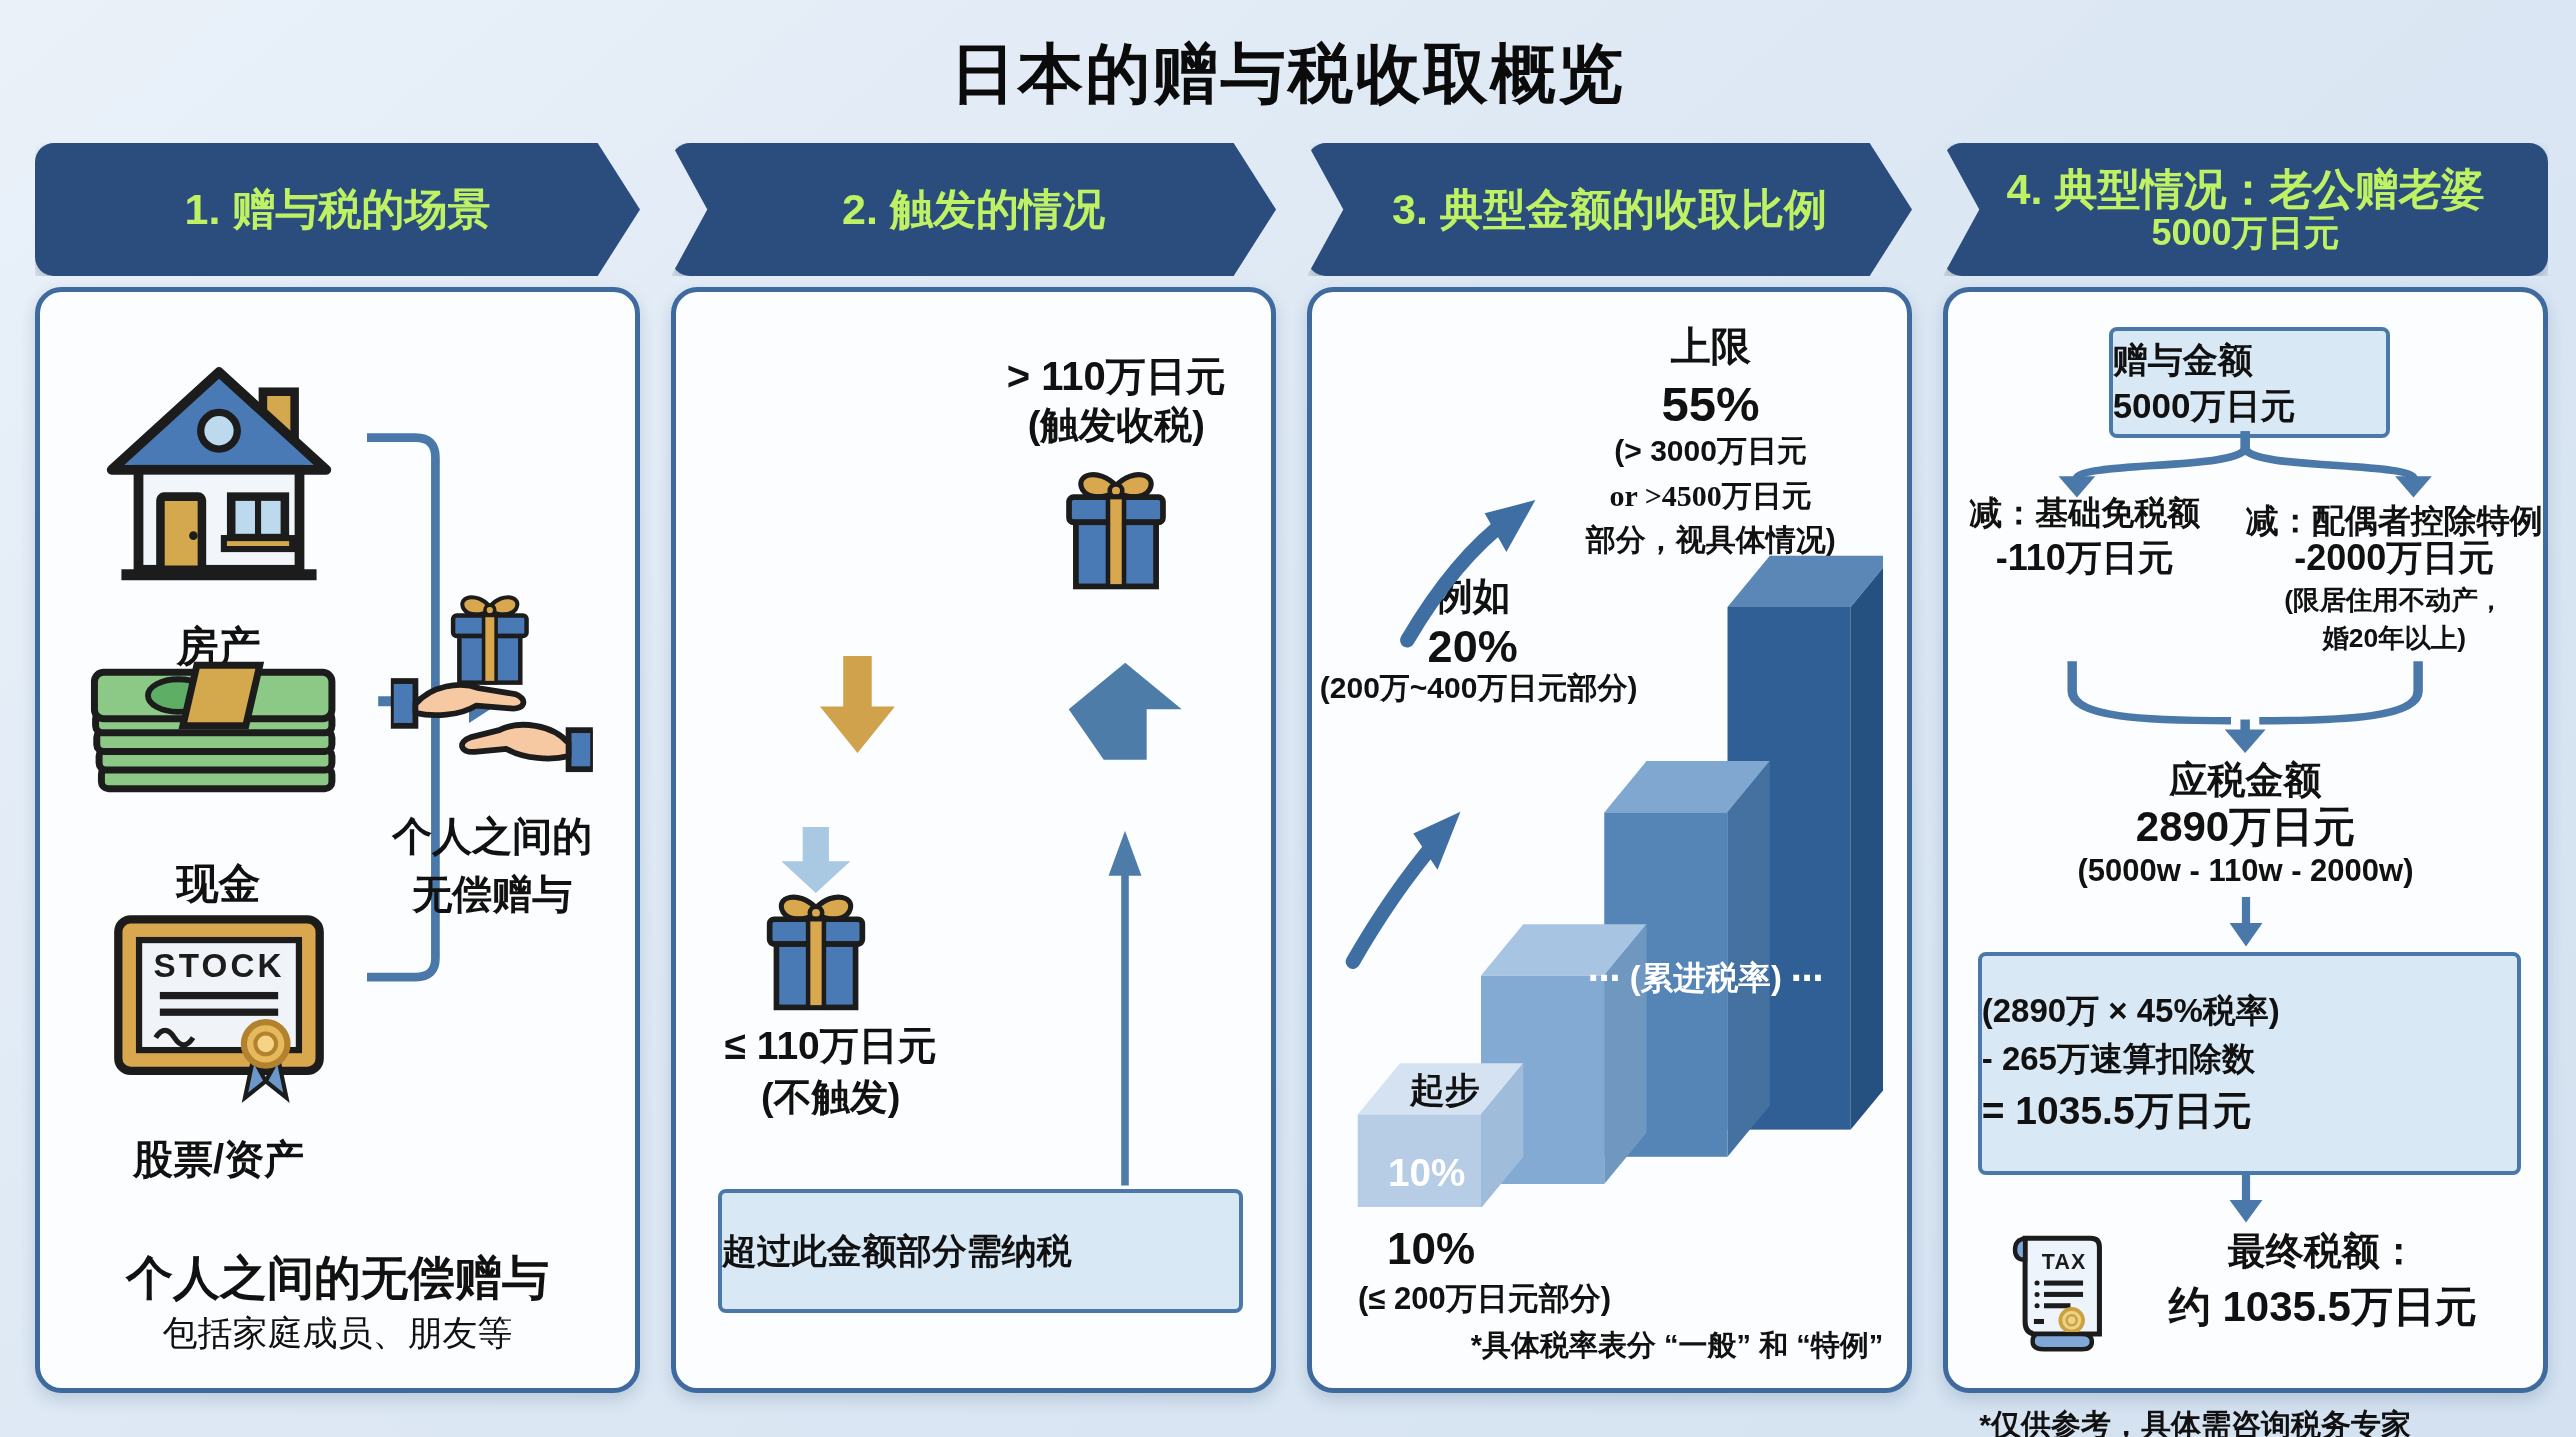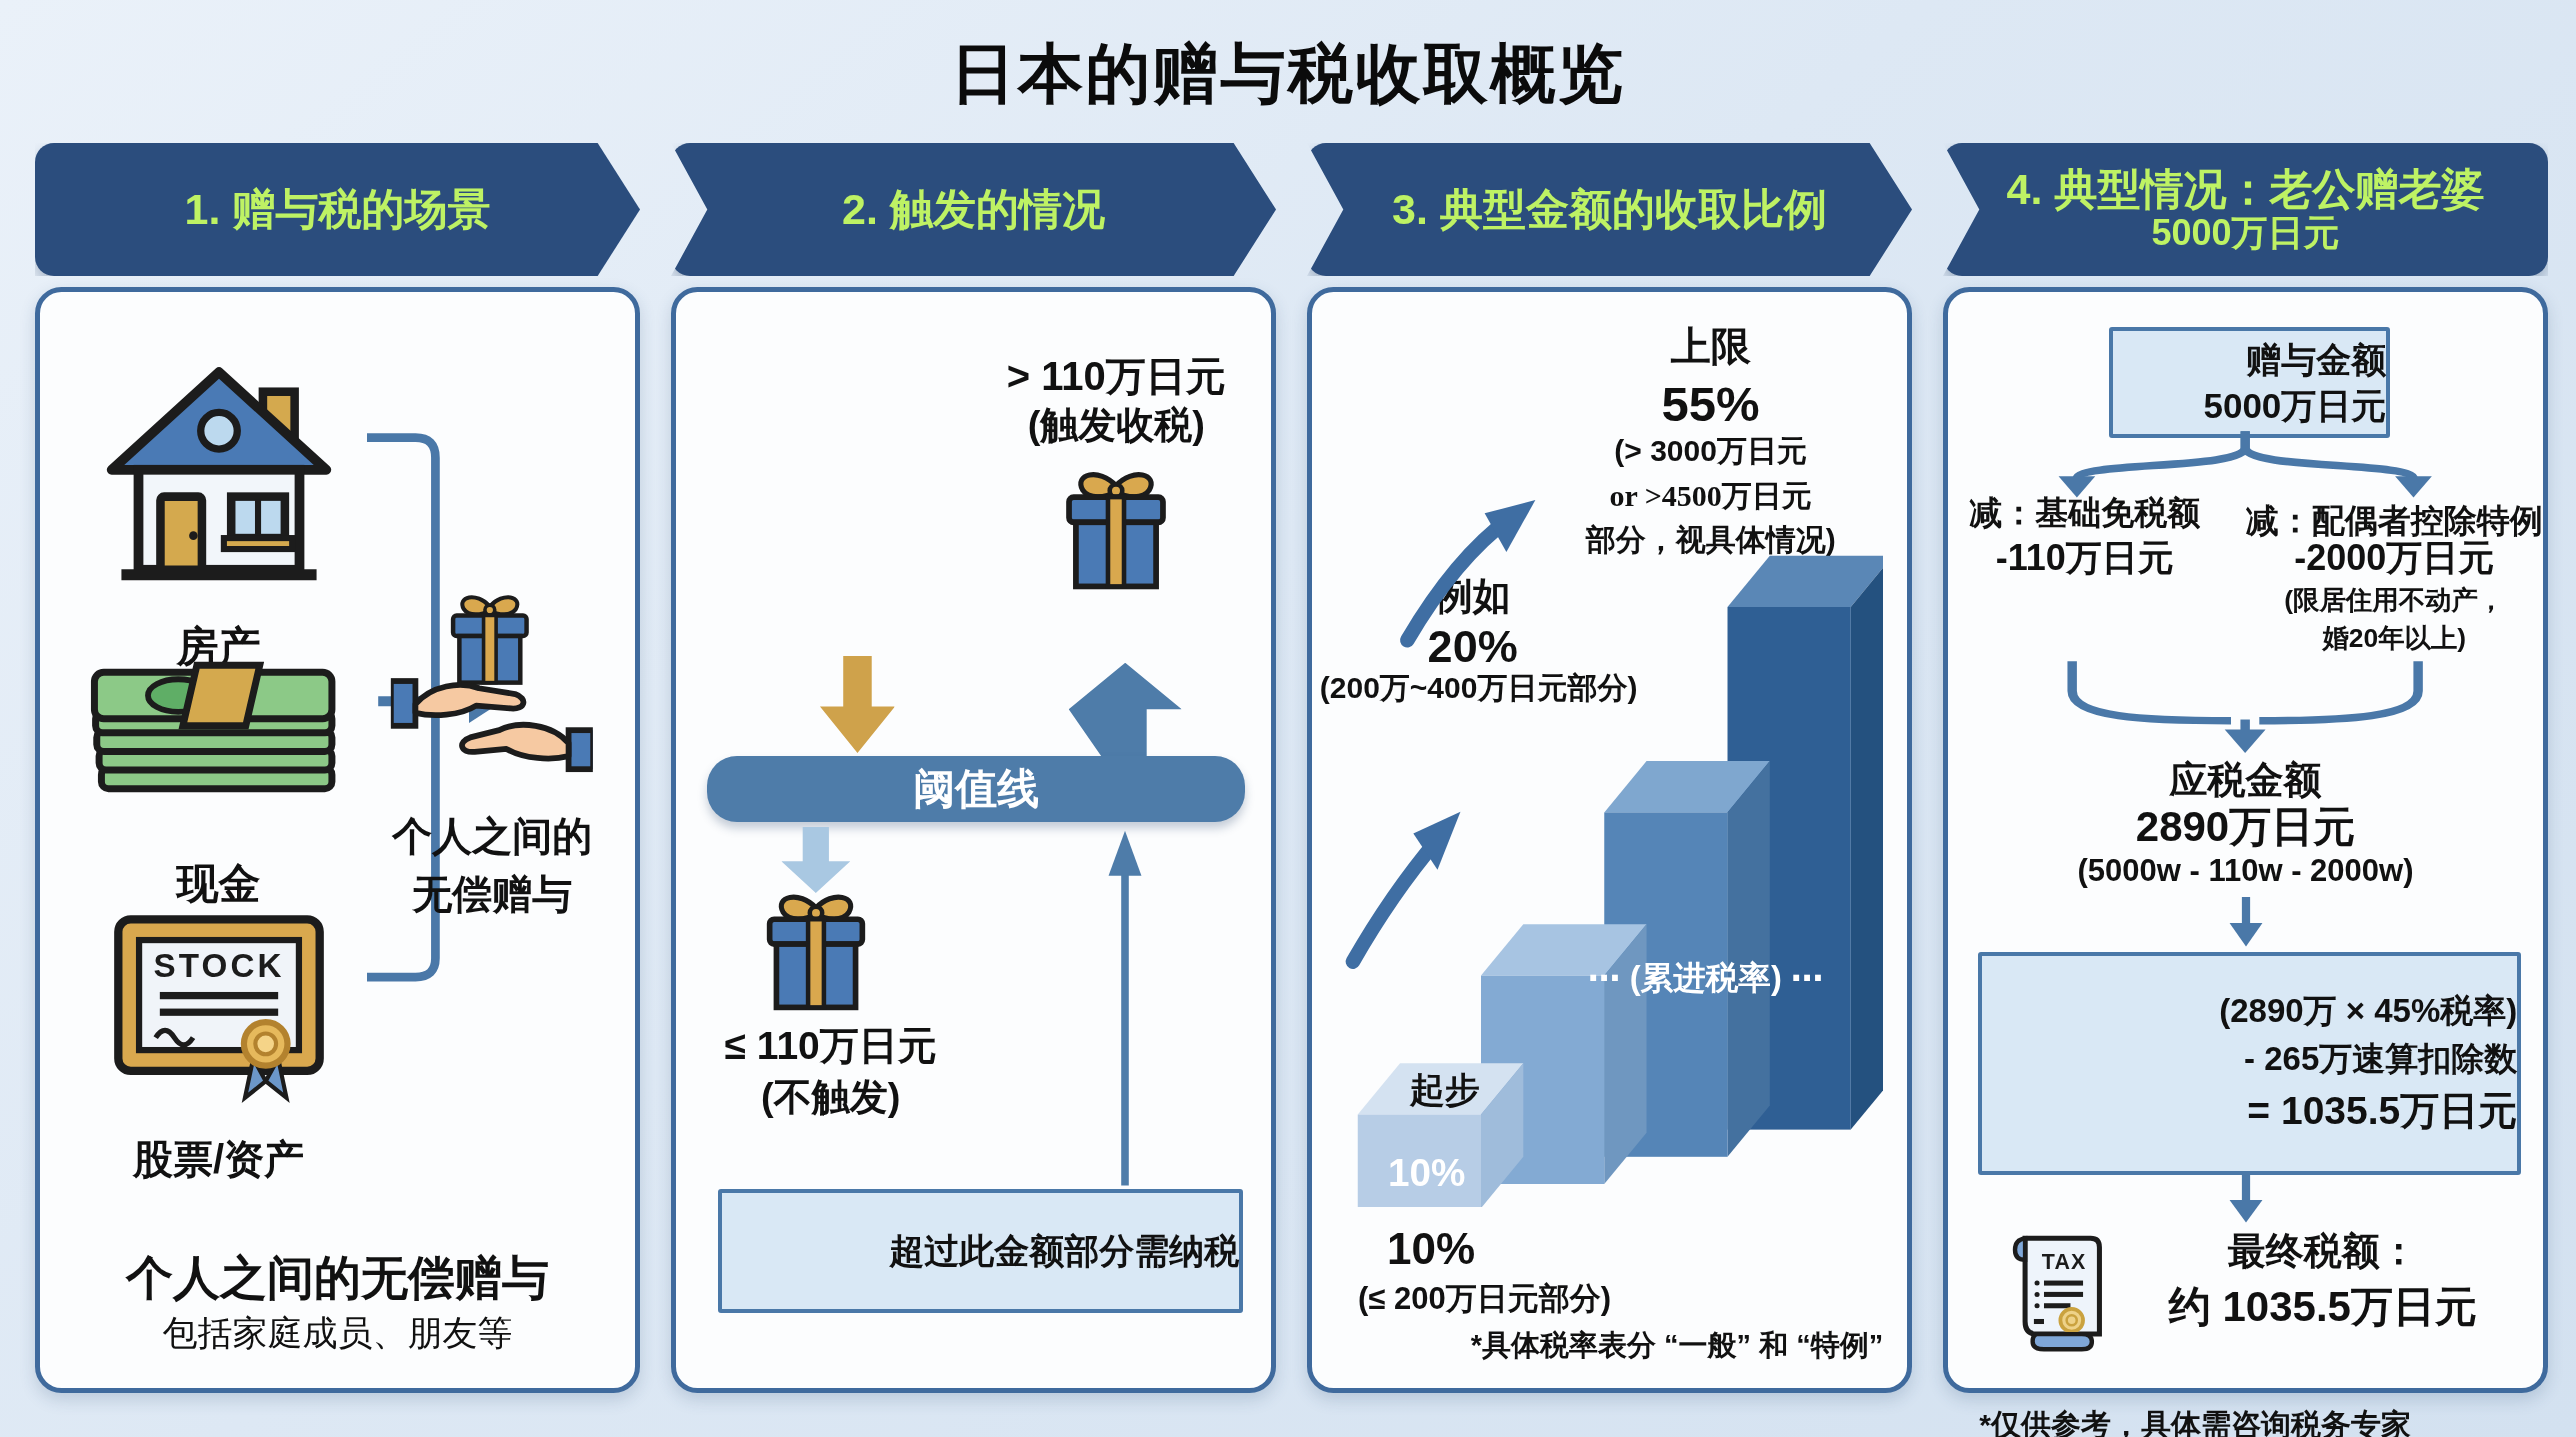--- a/index.html
+++ b/index.html
@@ -21,22 +21,22 @@
   .phead .h2{font-size:36px;}
   .pbody{flex:1;margin-top:11.3px;background:#fcfdfe;border:5px solid #3f6a9d;
          border-radius:26.4px;position:relative;box-shadow:0 6.3px 16.4px rgba(40,70,110,.18);}
   .t{position:absolute;font-weight:bold;color:#111;text-align:center;
      transform:translateX(-50%);white-space:nowrap;line-height:1.15;}
   .ic{position:absolute;transform:translateX(-50%);}
   .ic svg{width:100%;height:100%;}
   .yellow-box{position:absolute;background:#f9efcf;border:4.4px solid #c9a24a;border-radius:16.4px;
               display:flex;flex-direction:column;align-items:center;justify-content:center;
               font-weight:bold;font-size:35px;line-height:1.35;box-shadow:0 5px 8.8px rgba(120,90,20,.2);}
-  .blue-box{position:absolute;background:#d9e8f5;border:4.4px solid #4a78a8;border-radius:3px;
-            display:flex;flex-direction:column;align-items:flex-end;justify-content:center;
+  .blue-box{position:absolute;background:#d9e8f5;border:4.4px solid #4a78a8;border-radius:8px;
+            display:flex;flex-direction:column;align-items:flex-start;justify-content:center;
             font-weight:bold;font-size:35px;line-height:1.3;}
   .bar{position:absolute;background:#4e7ca9;border-radius:30px;display:flex;align-items:center;
        justify-content:center;color:#fff;font-weight:bold;font-size:42px;
        box-shadow:0 6.3px 10px rgba(30,60,100,.25);}
   .arr{position:absolute;transform:translateX(-50%);}
   .arr-down-gold{clip-path:polygon(31% 0,69% 0,69% 52%,100% 52%,50% 100%,0 52%,31% 52%);background:#cfa24b;}
   .arr-up-blue{clip-path:polygon(50% 0,100% 48%,69% 48%,69% 100%,31% 100%,0 48%);background:#4e7ca9;}
   .arr-down-lblue{clip-path:polygon(31% 0,69% 0,69% 52%,100% 52%,50% 100%,0 52%,31% 52%);background:#a9c8e2;}
   .footer{position:absolute;top:1405px;right:165px;font-size:30px;font-weight:bold;color:#111;}
 </style>
@@ -145,23 +145,20 @@
             <rect x="18" y="56" width="164" height="44" rx="8" fill="#4a7ab5" stroke="#1c1c1c" stroke-width="10"></rect>
             <rect x="30" y="100" width="140" height="112" fill="#4a7ab5" stroke="#1c1c1c" stroke-width="10"></rect>
             <rect x="86" y="56" width="28" height="156" fill="#d9a84e" stroke="#1c1c1c" stroke-width="8"></rect>
           </svg>
         </div>
 
 
         <div class="arr arr-down-gold" style="left:30.5%;top:33.2%;width:75px;height:97px;"></div>
         <div class="arr arr-up-blue" style="left:75.5%;top:33.8%;width:113px;height:97px;"></div>
 
-        <div class="bar" style="left:5.2%;top:42.3%;width:90.5%;height:6%;">
-          <span>阈值线</span>
-        </div>
 
         <div class="arr arr-down-lblue" style="left:23.5%;top:48.8%;width:69px;height:66px;"></div>
 
         <svg class="arr" style="left:75.5%;top:48.8%;width:38px;height:33%;" viewBox="0 0 60 580" preserveAspectRatio="none">
           <line x1="30" y1="575" x2="30" y2="62" stroke="#4e7ca9" stroke-width="12"></line>
           <polygon points="30,6 4,78 56,78" fill="#4e7ca9"></polygon>
         </svg>
 
         <div class="ic" style="left:23.5%;top:54%;width:19%;height:12%;">
           <svg viewBox="0 0 200 220">

